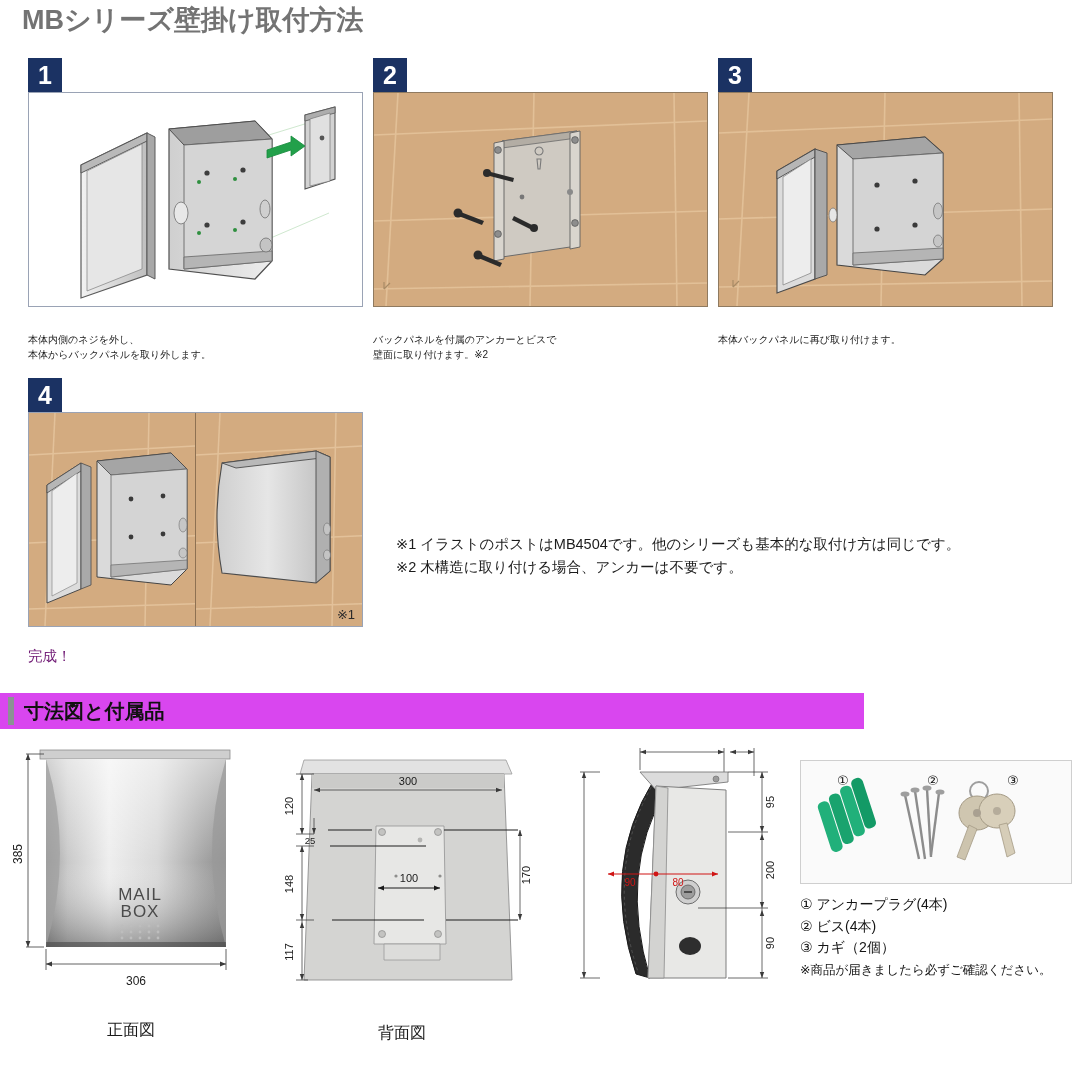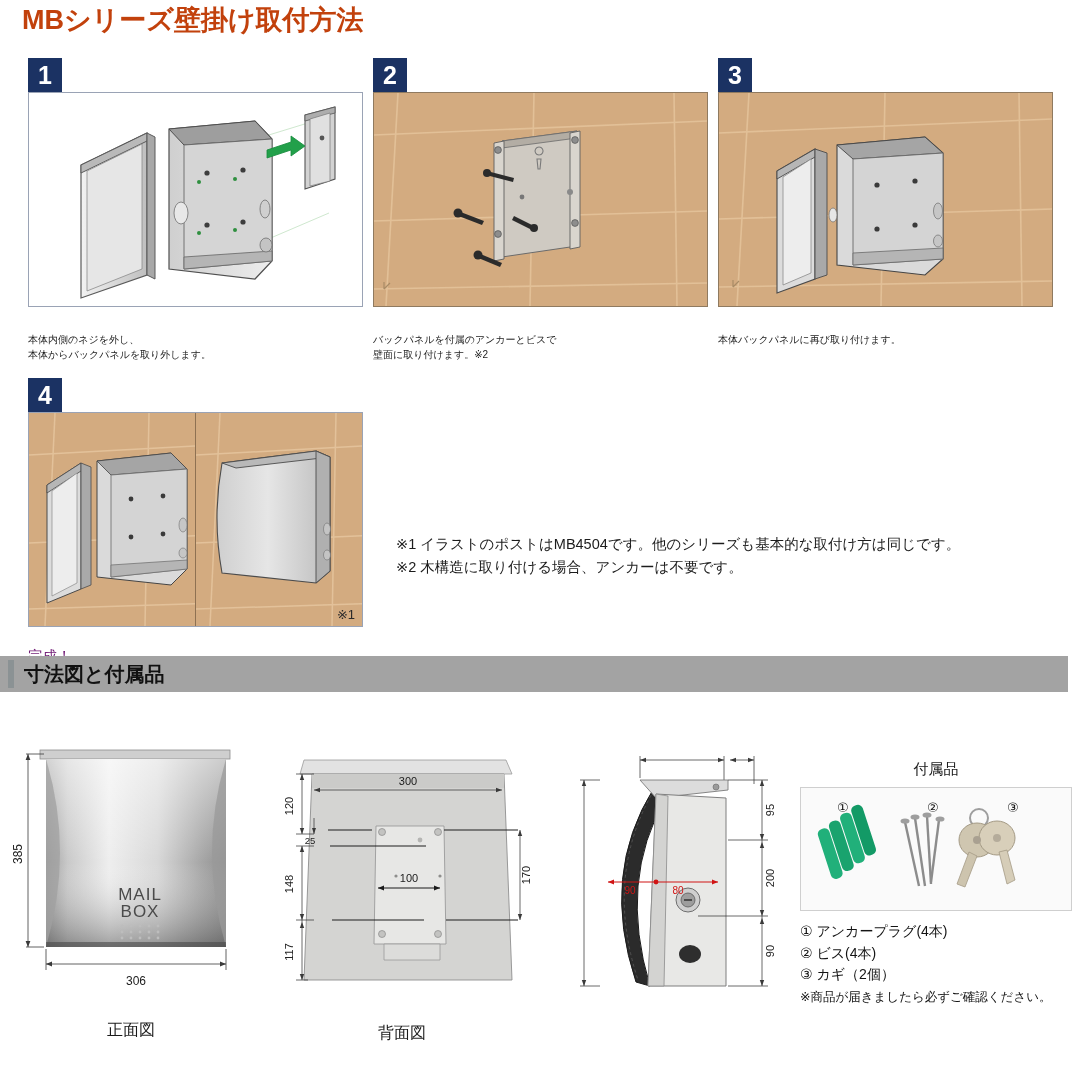--- a/index.html
+++ b/index.html
@@ -10,21 +10,21 @@
     font-family:"Liberation Sans","DejaVu Sans",sans-serif;
     color:#1a1a1a;
     position:relative;
     overflow:hidden;
   }
 
   
   .page-title{
     position:absolute; left:22px; top:2px;
     font-size:27px; font-weight:bold; letter-spacing:0px;
-    color:#c2410c;
+    color:#737373;
   }
 
   
   .steps-row{ position:absolute; left:28px; top:58px; width:1024px; display:flex; gap:10px; }
   .step{ width:335px; }
   .step-head{ position:relative; height:34px; }
   .step-badge{
     width:34px; height:34px; background:#1b3263; color:#fff;
     font-size:25px; font-weight:bold; line-height:34px; text-align:center;
     font-family:"Liberation Sans",sans-serif;
@@ -54,22 +54,22 @@
   }
   .step4-caption{ margin-top:20px; font-size:14.5px; color:#701a75; }
 
   .notes{
     position:absolute; left:396px; top:533px;
     font-size:14.5px; line-height:1.6; color:#1c1c1c; white-space:pre-line;
   }
 
   
   .section-band{
-    position:absolute; left:0; top:656px; width:1068px; height:36px;
-    background:#a3a3a3;
+    position:absolute; left:0; top:693px; width:864px; height:36px;
+    background:#d946ef;
   }
   .section-band .bar{
     position:absolute; left:8px; top:4px; width:6px; height:28px; background:#8b9294;
   }
   .section-band .txt{
     position:absolute; left:24px; top:5px; font-size:20px; font-weight:bold; color:#111;
   }
 
   
   .dim-area{ position:absolute; left:0; top:742px; width:1080px; height:320px; }
@@ -440,21 +440,21 @@
       <g stroke="#3a3a3a" stroke-width=".75" fill="none">
           <path d="M252 82 L252 172"></path>
         </g>
       <path d="M252 82 l-2.2 6 l4.4 0 z" fill="#3a3a3a"></path>
         <path d="M252 172 l-2.2 -6 l4.4 0 z" fill="#3a3a3a"></path>
       <text x="262" y="127" font-size="11" fill="#222" text-anchor="middle" font-family="Liberation Sans, sans-serif" transform="rotate(-90 262 127)">170</text>
     </svg>
     <div class="dim-caption" style="top:275px; left:0;">背面図</div>
   </div>
 
-  <div class="dimfig" style="left:578px; top:12px; width:230px; height:300px;">
+  <div class="dimfig" style="left:578px; top:4px; width:230px; height:300px;">
     <svg width="230" height="280" viewBox="0 0 230 280">
 
       <g stroke="#3a3a3a" stroke-width=".75" fill="none">
         <path d="M62 6 L146 6"></path>
           <path d="M62 2 L62 24"></path>
           <path d="M146 2 L146 30"></path>
         <path d="M152 6 L176 6"></path>
           <path d="M176 2 L176 30"></path>
       </g>
       <path d="M62 6 l6 -2.2 l0 4.4 z" fill="#3a3a3a"></path>
@@ -518,21 +518,20 @@
       </g>
       <text x="196" y="56" font-size="11" fill="#222" text-anchor="middle" font-family="Liberation Sans, sans-serif" transform="rotate(-90 196 56)">95</text>
       <text x="196" y="124" font-size="11" fill="#222" text-anchor="middle" font-family="Liberation Sans, sans-serif" transform="rotate(-90 196 124)">200</text>
       <text x="196" y="197" font-size="11" fill="#222" text-anchor="middle" font-family="Liberation Sans, sans-serif" transform="rotate(-90 196 197)">90</text>
     </svg>
     <div class="dim-caption" style="top:282px; left:-10px;margin-top:37px;">側面図</div>
   </div>
 </div>
 
 <div class="acc">
-  <div class="acc-title">付属品</div>
   <div class="acc-photo">
     <svg width="270" height="122" viewBox="0 0 270 122">
       <rect width="270" height="122" fill="#fafafa"></rect>
 
       <g>
         <g transform="rotate(-18 40 60)">
           <rect x="22" y="36" width="12" height="52" rx="5" fill="#21b07a"></rect>
           <rect x="35" y="32" width="12" height="52" rx="5" fill="#19a36e"></rect>
           <rect x="48" y="28" width="12" height="52" rx="5" fill="#21b07a"></rect>
           <rect x="61" y="24" width="12" height="52" rx="5" fill="#139a66"></rect>

